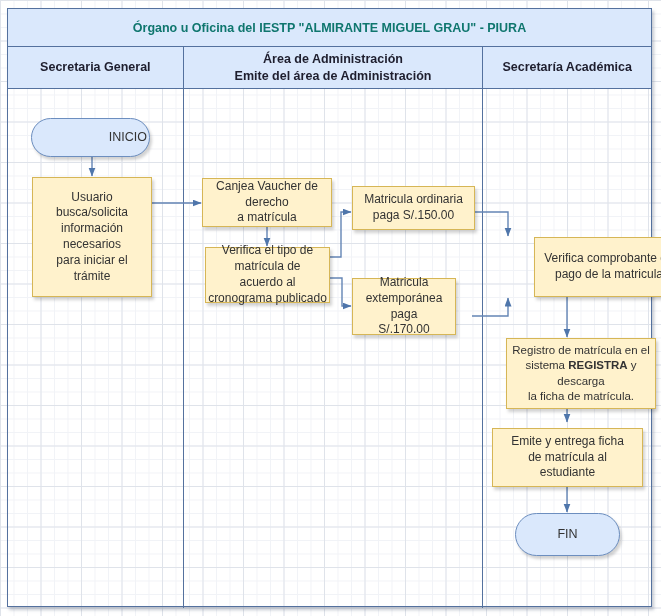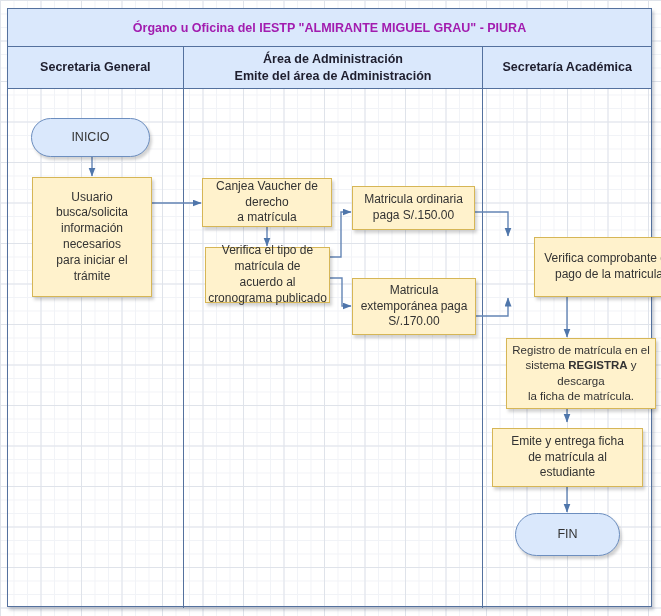--- a/index.html
+++ b/index.html
@@ -21,21 +21,21 @@
   .swimlane-table {
     position:absolute; left:7px; top:8px; width:645px; height:599px;
     border:1px solid var(--table-border,#54719e);
     box-shadow:2px 3px 3px rgba(90,100,120,0.35);
     box-sizing:border-box;
   }
   .title-row {
     height:37px; background:var(--lane-fill,#dae8fc);
     border-bottom:1px solid var(--table-border,#54719e);
     display:flex; align-items:center; justify-content:center;
-    font-weight:bold; font-size:12.5px; color:#a21caf;
+    font-weight:bold; font-size:12.5px; color:#0f766e;
   }
   .header-row {
     height:41px; background:var(--lane-fill,#dae8fc);
     border-bottom:1px solid var(--table-border,#54719e);
     display:flex;
   }
   .header-cell {
     display:flex; align-items:center; justify-content:center;
     text-align:center; font-weight:bold; font-size:12.5px; color:#1e1e2e;
     white-space:pre-line; line-height:1.35; box-sizing:border-box;
@@ -97,21 +97,21 @@
       <path d="M330,257 L341,257 L341,212 L351,212" marker-end="url(#ah)"></path>
       <path d="M330,278 L342,278 L342,306 L351,306" marker-end="url(#ah)"></path>
       <path d="M475,212 L508,212 L508,236" marker-end="url(#ah)"></path>
       <path d="M472,316 L508,316 L508,298" marker-end="url(#ah)"></path>
       <path d="M567,297 L567,337" marker-end="url(#ah)"></path>
       <path d="M567,397 L567,422" marker-end="url(#ah)"></path>
       <path d="M567,482 L567,512" marker-end="url(#ah)"></path>
     </g>
   </svg>
 
-  <div class="node terminator" style="left:31px; top:118px; width:119px; height:39px;">
+  <div class="node terminator" style="left:31px; top:118px; width:119px; height:39px;justify-content:flex-end;">
     <span>INICIO</span>
   </div>
 
   <div class="node process" style="left:32px; top:177px; width:120px; height:120px;">
     <span>Usuario
 busca/solicita
 información
 necesarios
 para iniciar el
 trámite</span>
@@ -128,21 +128,21 @@
 matrícula de
 acuerdo al
 cronograma publicado</span>
   </div>
 
   <div class="node process" style="left:352px; top:186px; width:123px; height:44px;">
     <span>Matricula ordinaria
 paga S/.150.00</span>
   </div>
 
-  <div class="node process" style="left:352px; top:278px; width:124px; height:57px;">
+  <div class="node process" style="left:352px; top:278px; width:104px; height:57px;">
     <span>Matricula
 extemporánea paga
 S/.170.00</span>
   </div>
 
   <div class="node process" style="left:493px; top:237px; width:150px; height:60px;margin-left:41px;">
     <span>Verifica comprobante de
 pago de la matricula</span>
   </div>
 

